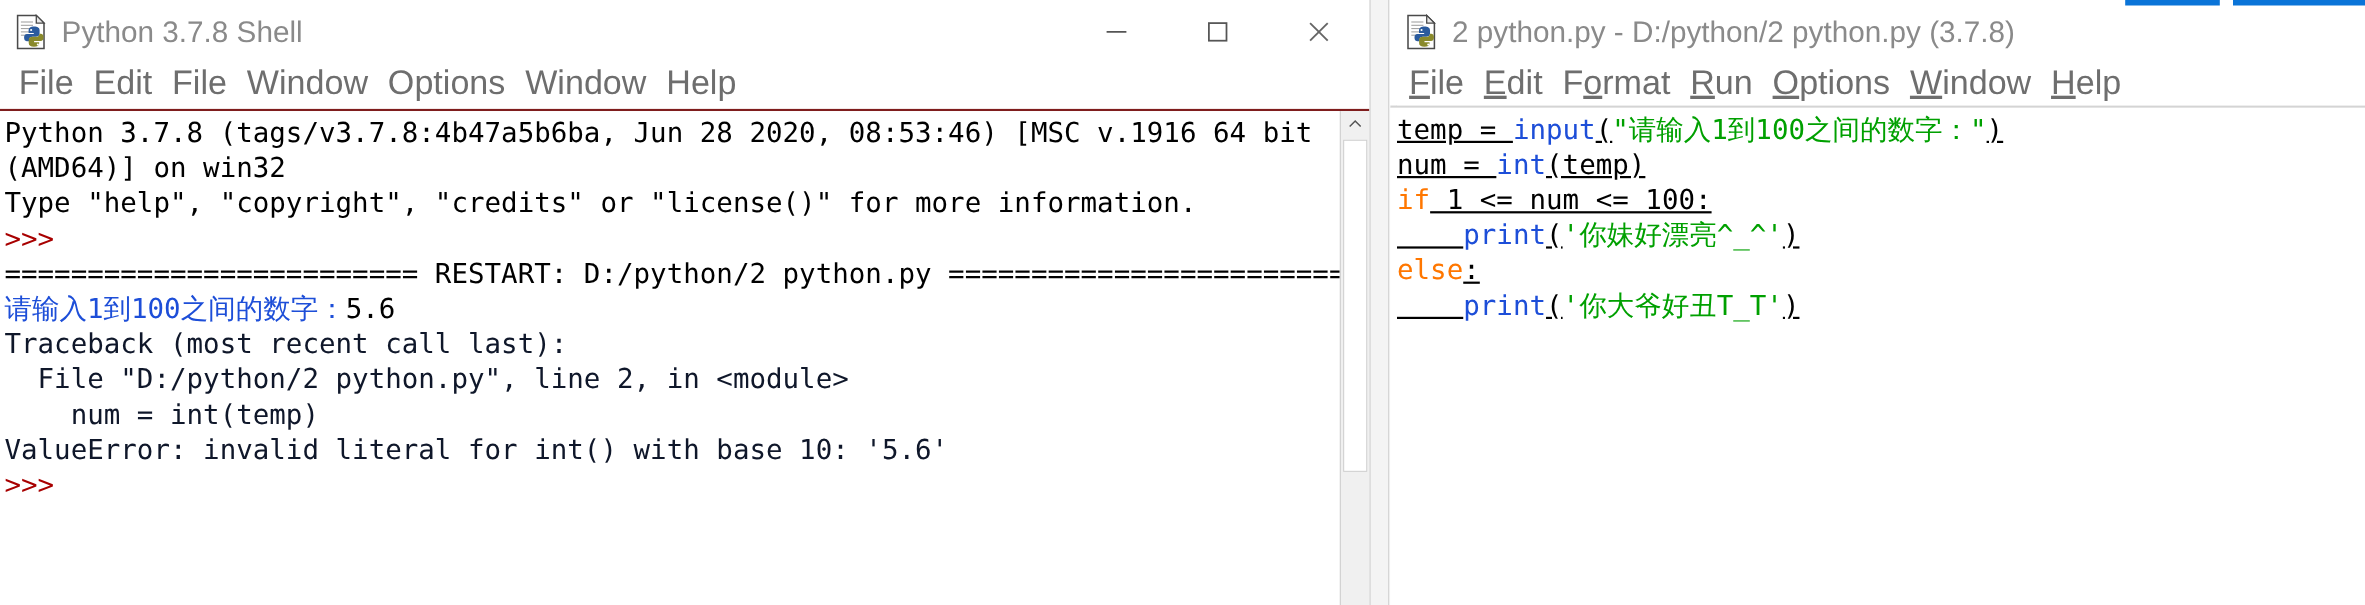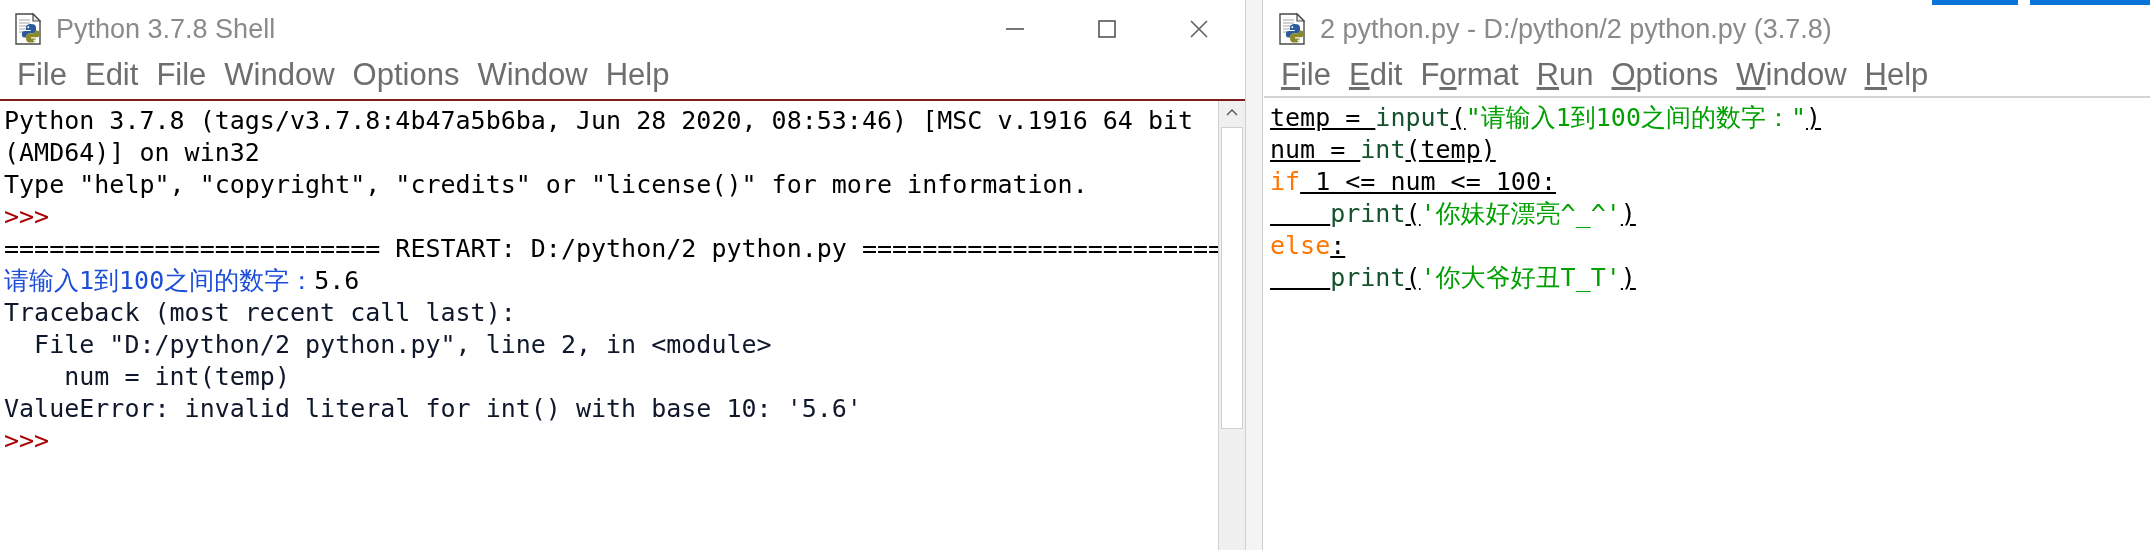--- a/index.html
+++ b/index.html
@@ -211,21 +211,21 @@
     flex: 1 1 auto;
     padding: 4px 0 0 6px;
     font-family: "DejaVu Sans Mono", "Liberation Mono", monospace;
     font-size: 25px;
     line-height: 32px;
     white-space: pre;
     overflow: hidden;
     background: #ffffff;
   }
   .k-kw   { color: #ff7700; }
-  .k-bi   { color: #14532d; }
+  .k-bi   { color: #1d4ed8; }
   .k-str  { color: #00a000; }
   .k-def  { color: #000000; text-decoration: underline; }
 
   .editor-left-edge {
     position: absolute;
     left: 0; top: 96px;
     width: 6px; height: 454px;
     background: #f0f0f0;
     border-right: 1px solid #d8d8d8;
     box-sizing: border-box;

